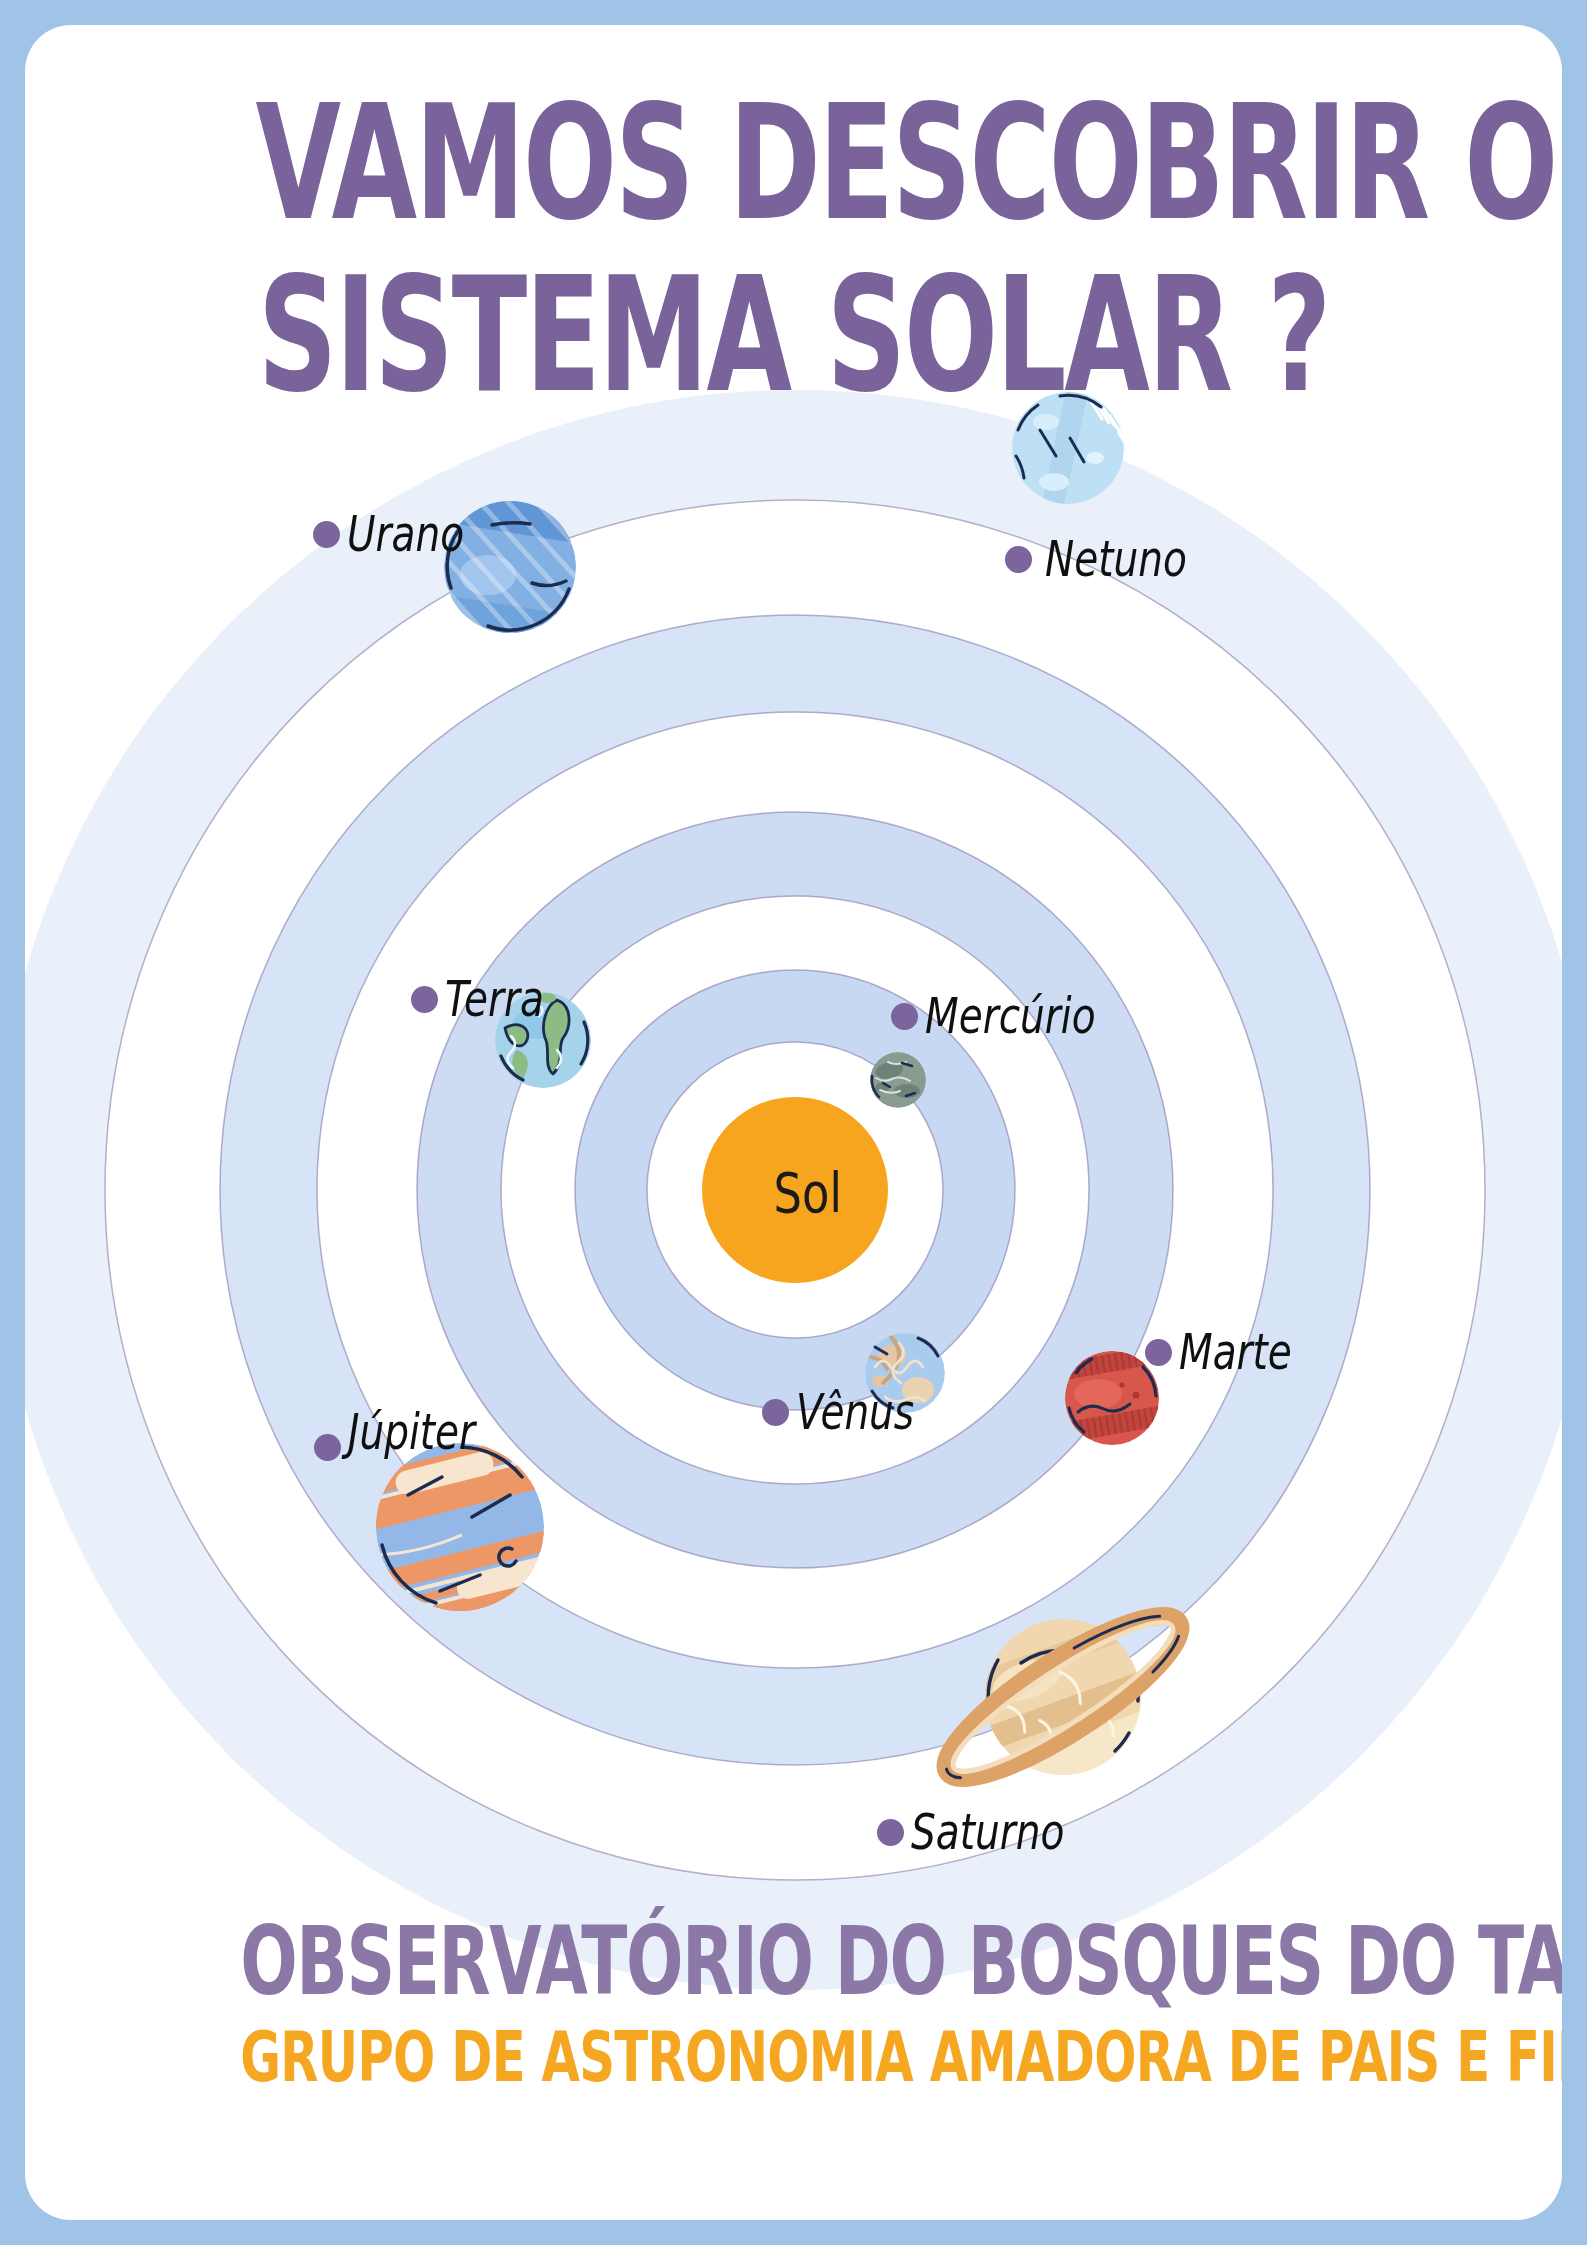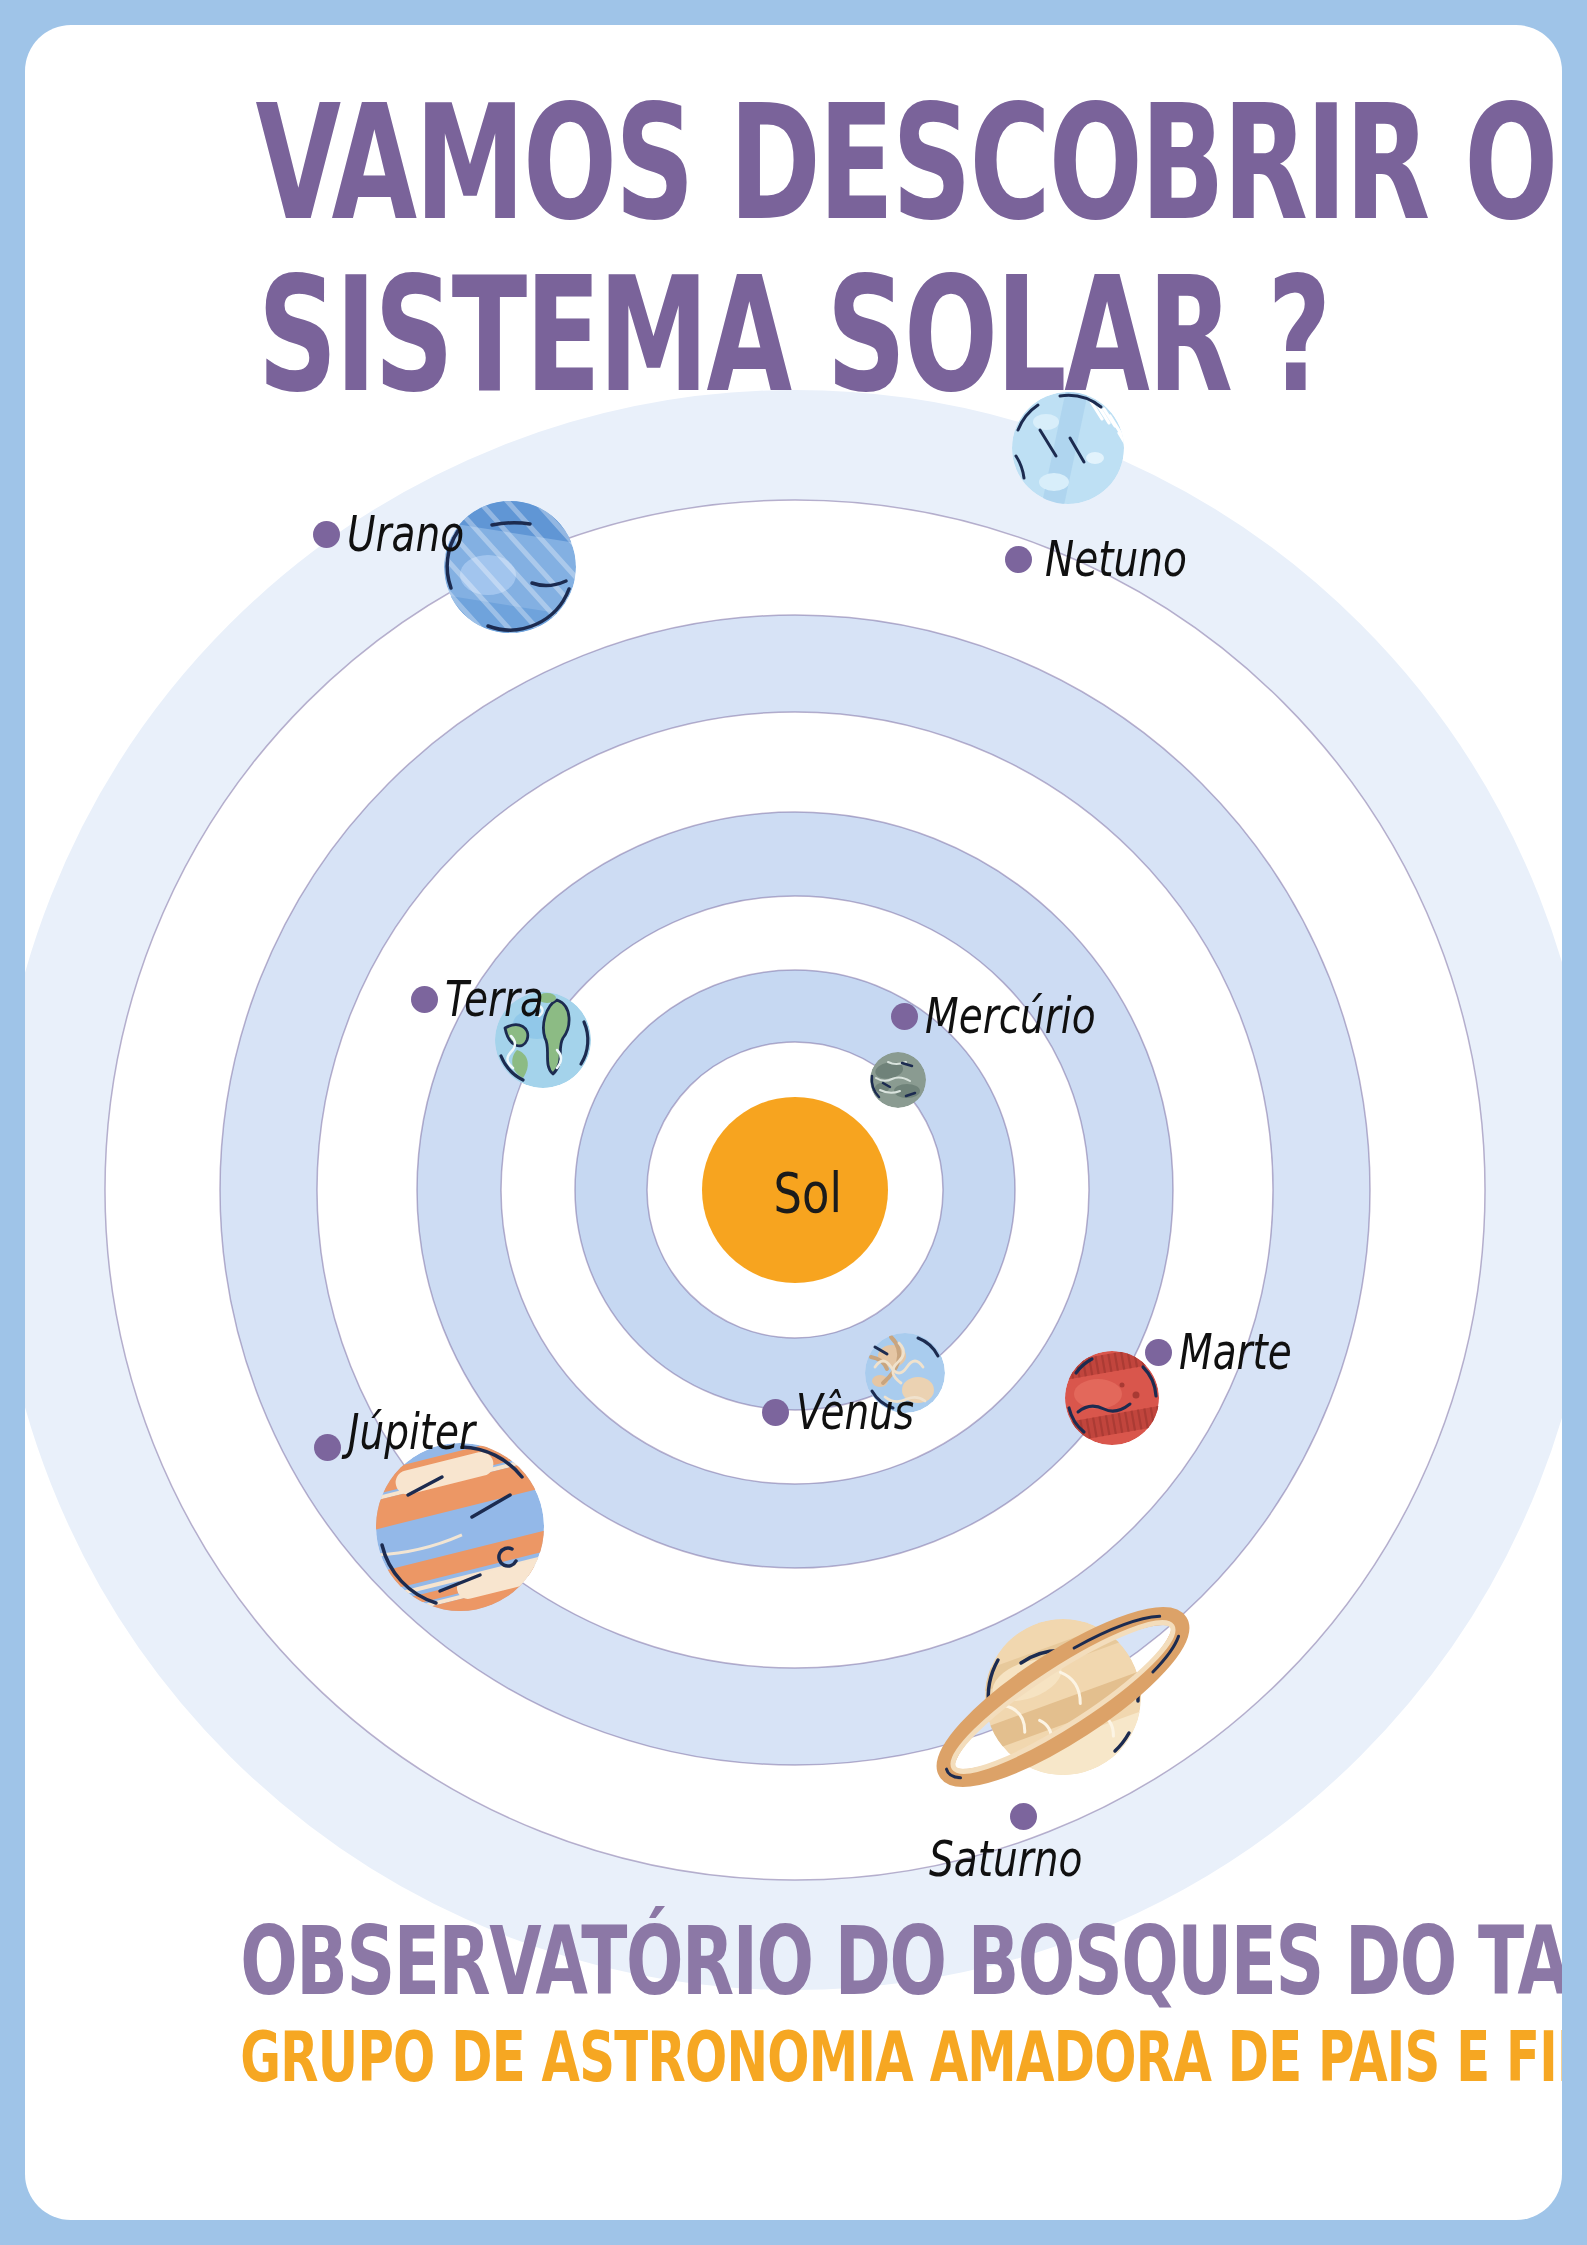--- a/index.html
+++ b/index.html
@@ -44,21 +44,21 @@
   }
   .sol-label .ptext{display:inline-block;transform:scaleX(0.8);transform-origin:50% 50%;}
   
   .lbl-urano   {left:288px;top:480px;}
   .lbl-netuno  {left:980px;top:505px;gap:6px;}
   .lbl-terra   {left:386px;top:945px;}
   .lbl-mercurio{left:866px;top:962px;}
   .lbl-venus   {left:737px;top:1358px;justify-content:center;}
   .lbl-marte   {left:1120px;top:1298px;}
   .lbl-jupiter {left:289px;top:1378px;align-items:flex-end;}
-  .lbl-saturno {left:904px;top:1778px;flex-direction:column;}
+  .lbl-saturno {left:852px;top:1778px;}
 </style>
 </head>
 <body>
 
 <div class="card">
 
   <svg class="scene" viewBox="0 0 1587 2245">
     <defs>
       <clipPath id="cp66">
           <circle cx="0" cy="0" r="66"></circle>

